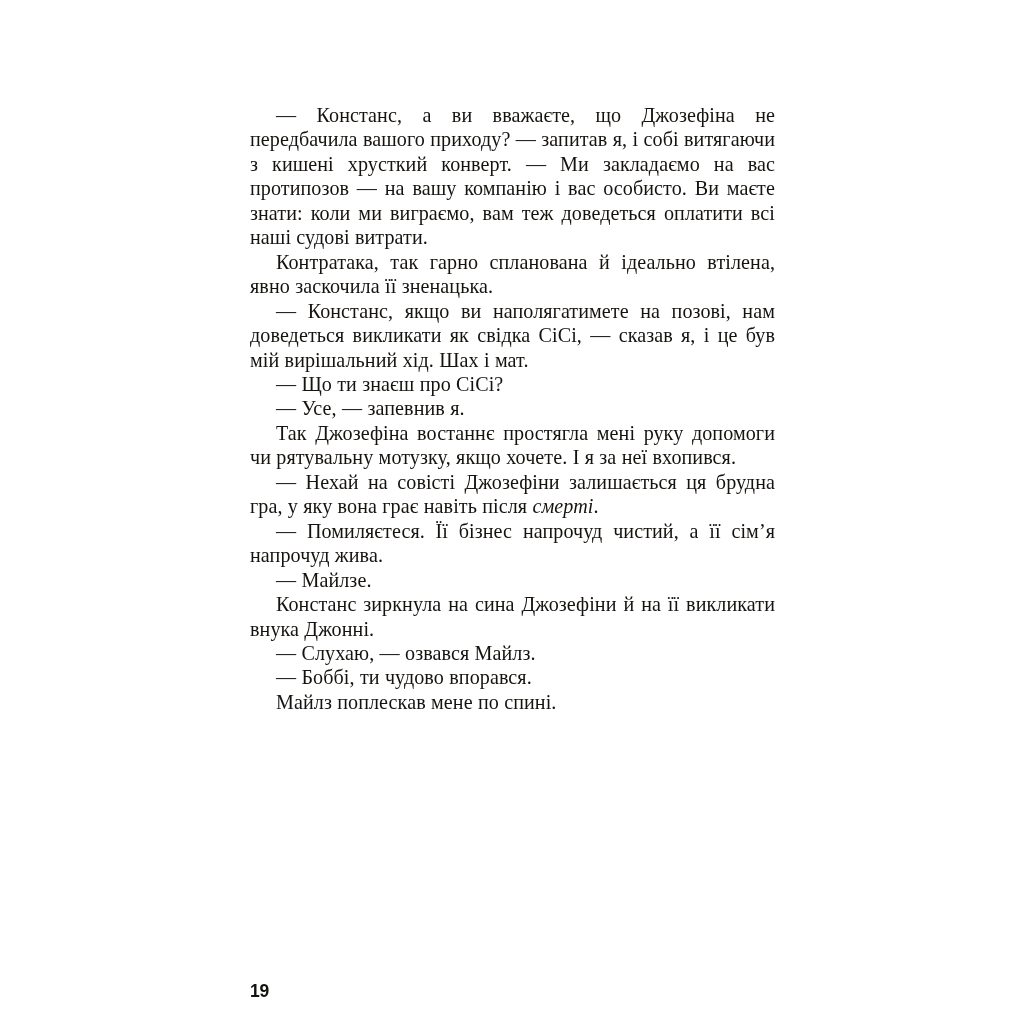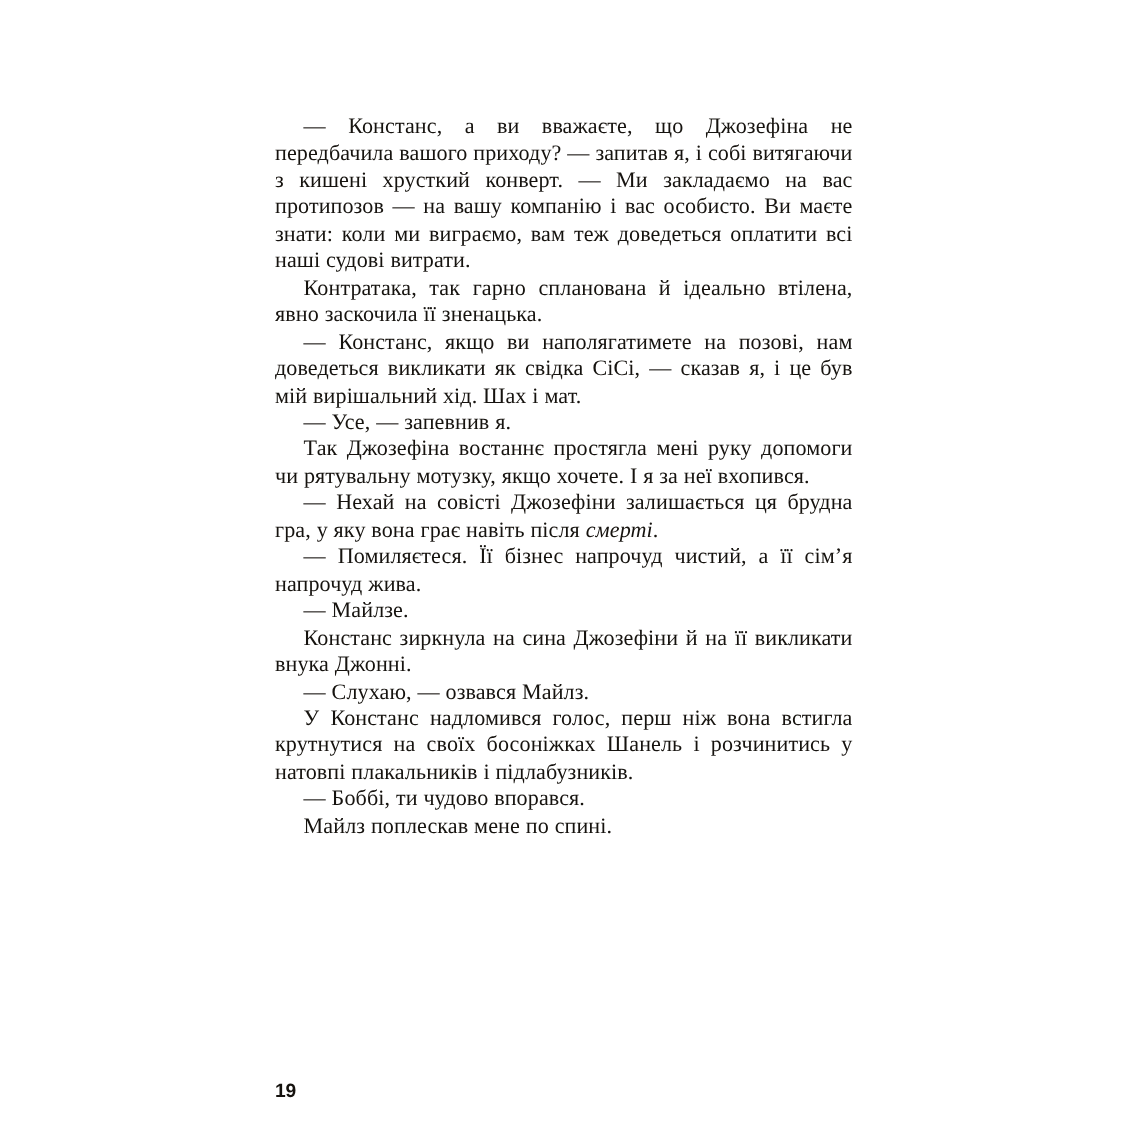--- a/index.html
+++ b/index.html
@@ -72,27 +72,27 @@
 </style>
 </head>
 <body>
 
 <div class="page">
 
   <div class="text-column">
     <p class="para">— Констанс, а ви вважаєте, що Джозефіна не передбачила вашого приходу? — запитав я, і собі витягаючи з кишені хрусткий конверт. — Ми закладаємо на вас протипозов — на вашу компанію і вас особисто. Ви маєте знати: коли ми виграємо, вам теж доведеться оплатити всі наші судові витрати.</p>
     <p class="para">Контратака, так гарно спланована й ідеально втілена, явно заскочила її зненацька.</p>
     <p class="para">— Констанс, якщо ви наполягатимете на позові, нам доведеться викликати як свідка СіСі, — сказав я, і це був мій вирішальний хід. Шах і мат.</p>
+    <p class="para">— Що ти знаєш про СіСі?</p>
     <p class="para">— Усе, — запевнив я.</p>
     <p class="para">Так Джозефіна востаннє простягла мені руку допомоги чи рятувальну мотузку, якщо хочете. І я за неї вхопився.</p>
     <p class="para">— Нехай на совісті Джозефіни залишається ця брудна гра, у яку вона грає навіть після <span class="it">смерті</span>.</p>
     <p class="para">— Помиляєтеся. Її бізнес напрочуд чистий, а її сім’я напрочуд жива.</p>
     <p class="para">— Майлзе.</p>
     <p class="para">Констанс зиркнула на сина Джозефіни й на її викликати внука Джонні.</p>
     <p class="para">— Слухаю, — озвався Майлз.</p>
-    <p class="para">У Констанс надломився голос, перш ніж вона встигла крутнутися на своїх босоніжках Шанель і розчинитись у натовпі плакальників і підлабузників.</p>
     <p class="para">— Боббі, ти чудово впорався.</p>
     <p class="para">Майлз поплескав мене по спині.</p>
   </div>
 
   <div class="folio">19</div>
 
 </div>
 
 </body></html>

